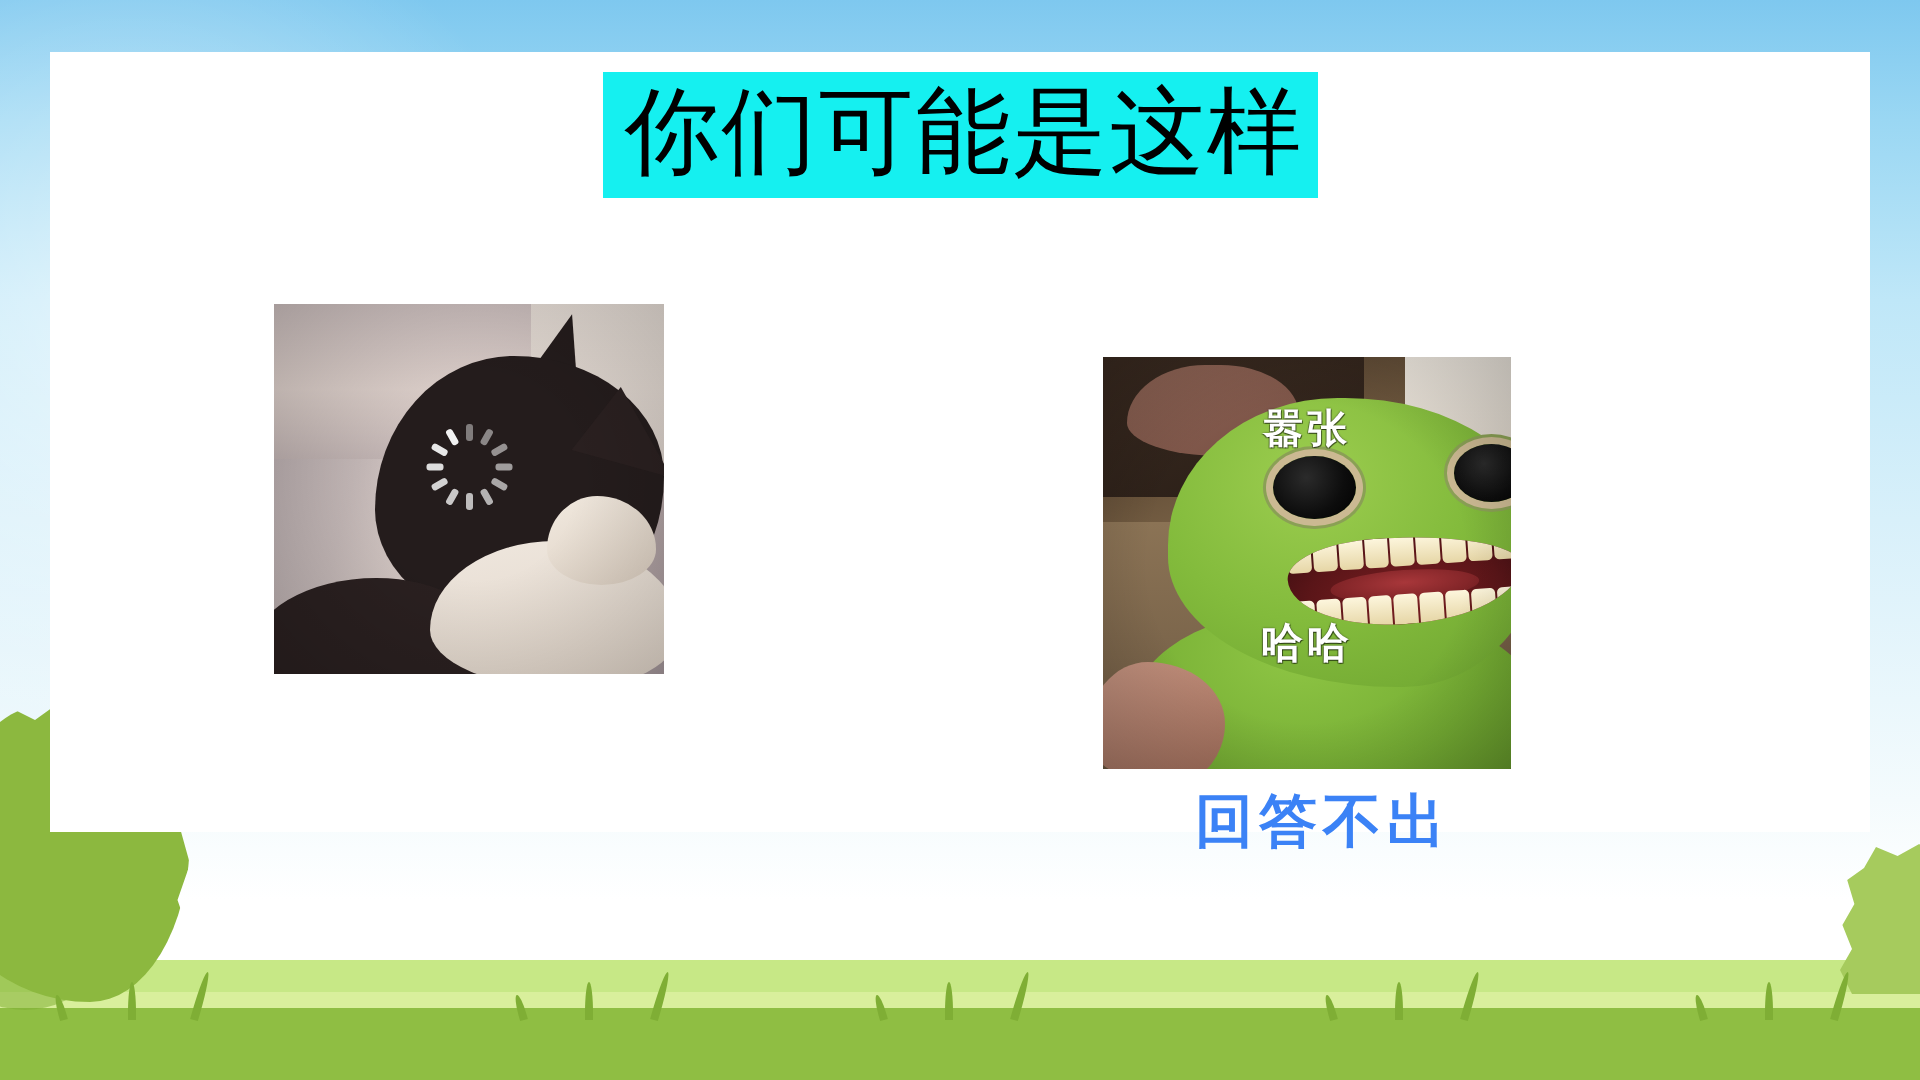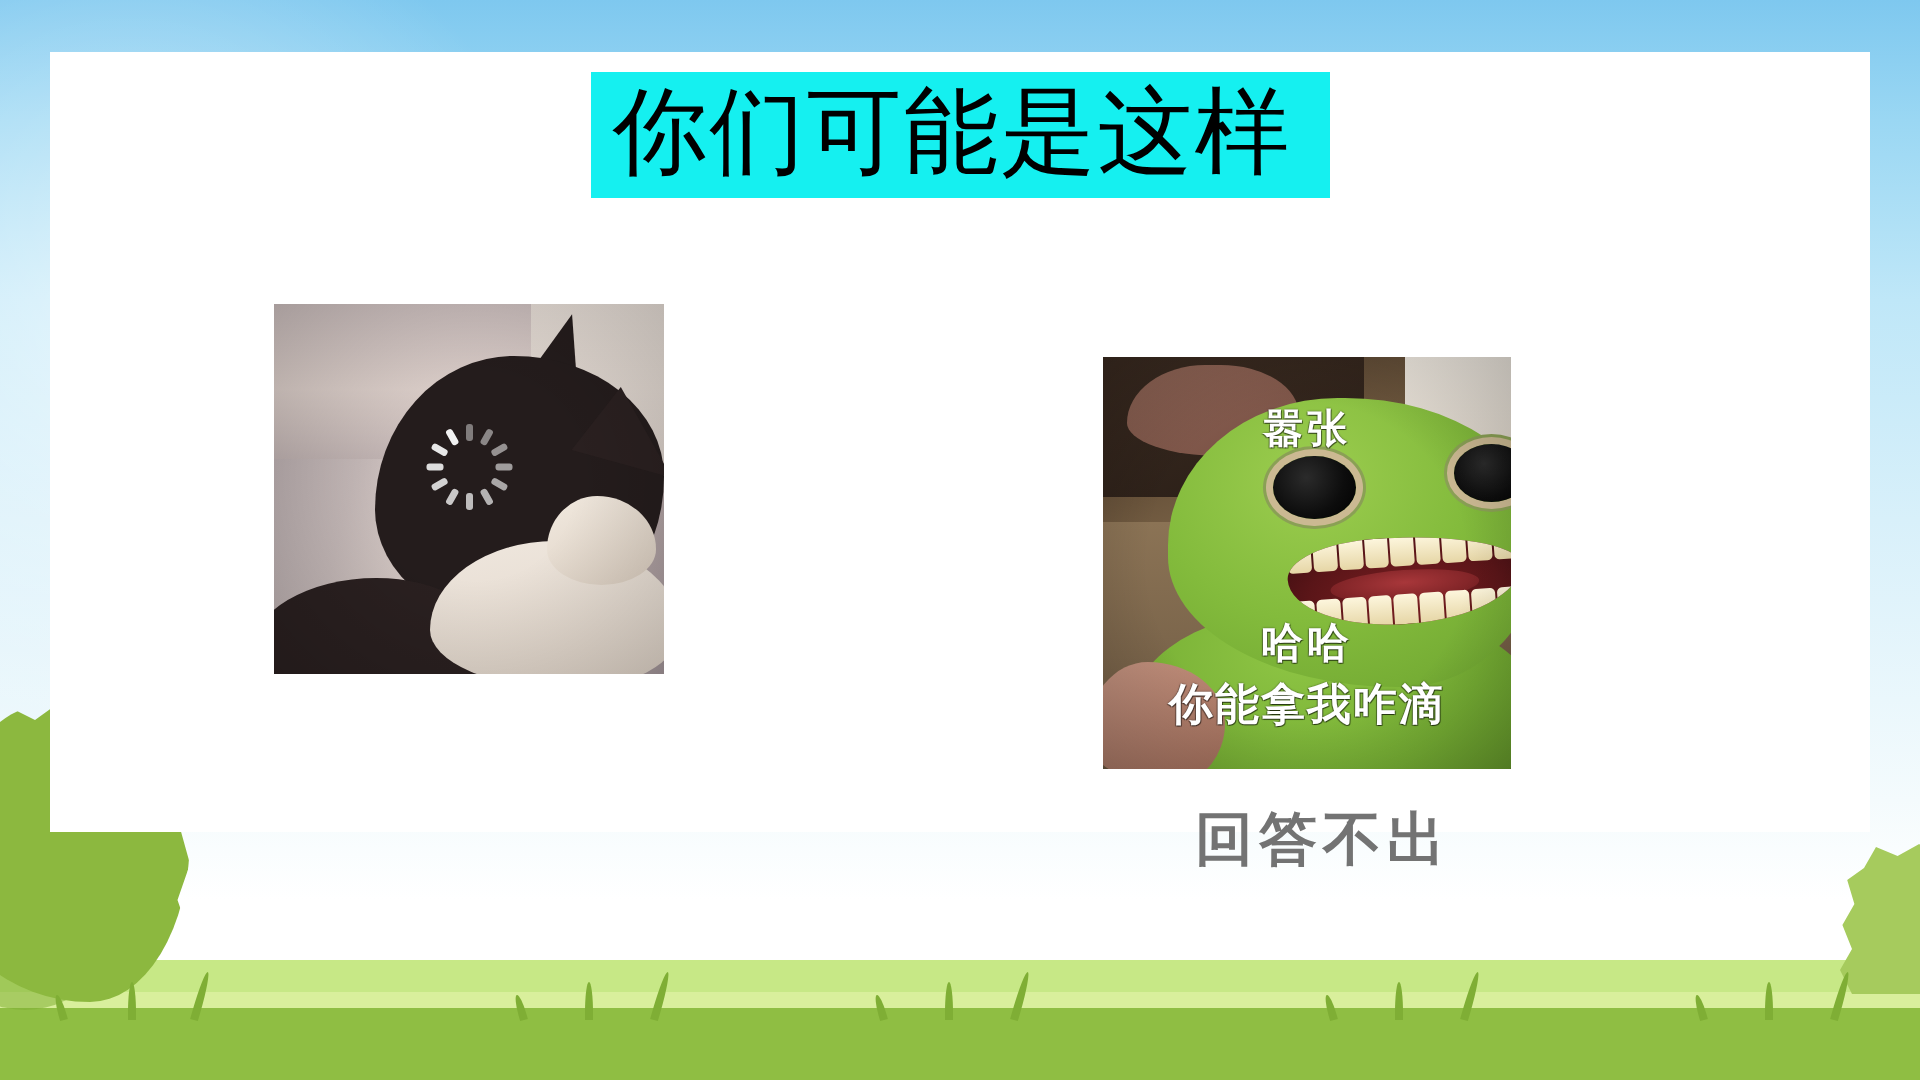--- a/index.html
+++ b/index.html
@@ -91,21 +91,21 @@
     position:absolute; left:0; top:20px; width:1820px;
     text-align:center;
   }
   .title {
     display:inline-block;
     background:var(--cyan,#15f0f0);
     color:#000000;
     font-family:"DejaVu Serif","Liberation Serif",serif;
     font-size:95px;
     line-height:1.22;
-    padding:2px 38px 8px 22px;
+    padding:2px 14px 8px 22px;
     letter-spacing:2px;
     white-space:nowrap;
   }
 
   
   .left-col {
     position:absolute; left:120px; top:230px; width:640px;
   }
   .caption-left {
     font-family:"DejaVu Serif","Liberation Serif",serif;
@@ -309,26 +309,26 @@
       0 0 2px rgba(0,0,0,.55),
       1px 1px 0 rgba(0,0,0,.45),
       -1px 1px 0 rgba(0,0,0,.3);
     white-space:nowrap;
   }
   .ov-1 { top:44px;  font-size:40px; }
   .ov-2 { top:258px; font-size:42px; }
   .ov-3 { top:318px; font-size:44px; letter-spacing:2px; }
 
   .caption-right {
-    margin-top:32px;
+    margin-top:14px;
     text-align:center;
     font-family:"DejaVu Serif","Liberation Serif",serif;
     font-weight:bold;
     font-size:58px;
-    color:#737373;
+    color:#3b82f6;
     letter-spacing:6px;
     white-space:nowrap;
   }
 </style>
 </head>
 <body>
 
 <div id="slide">
 
   <div class="bg-sky"></div>
@@ -432,20 +432,19 @@
                 <b></b>
                 <b></b>
               </div>
           </div>
         </div>
         <div class="frog-hand-bot"></div>
         <div class="frog-noise"></div>
 
         <div class="ov ov-2">哈哈</div>
         <div class="ov ov-1">嚣张</div>
-        <div class="ov ov-3">你能拿我咋滴</div>
       </div>
 
       <div class="caption-right">回答不出</div>
     </div>
 
   </div>
 </div>
 
 </body></html>

